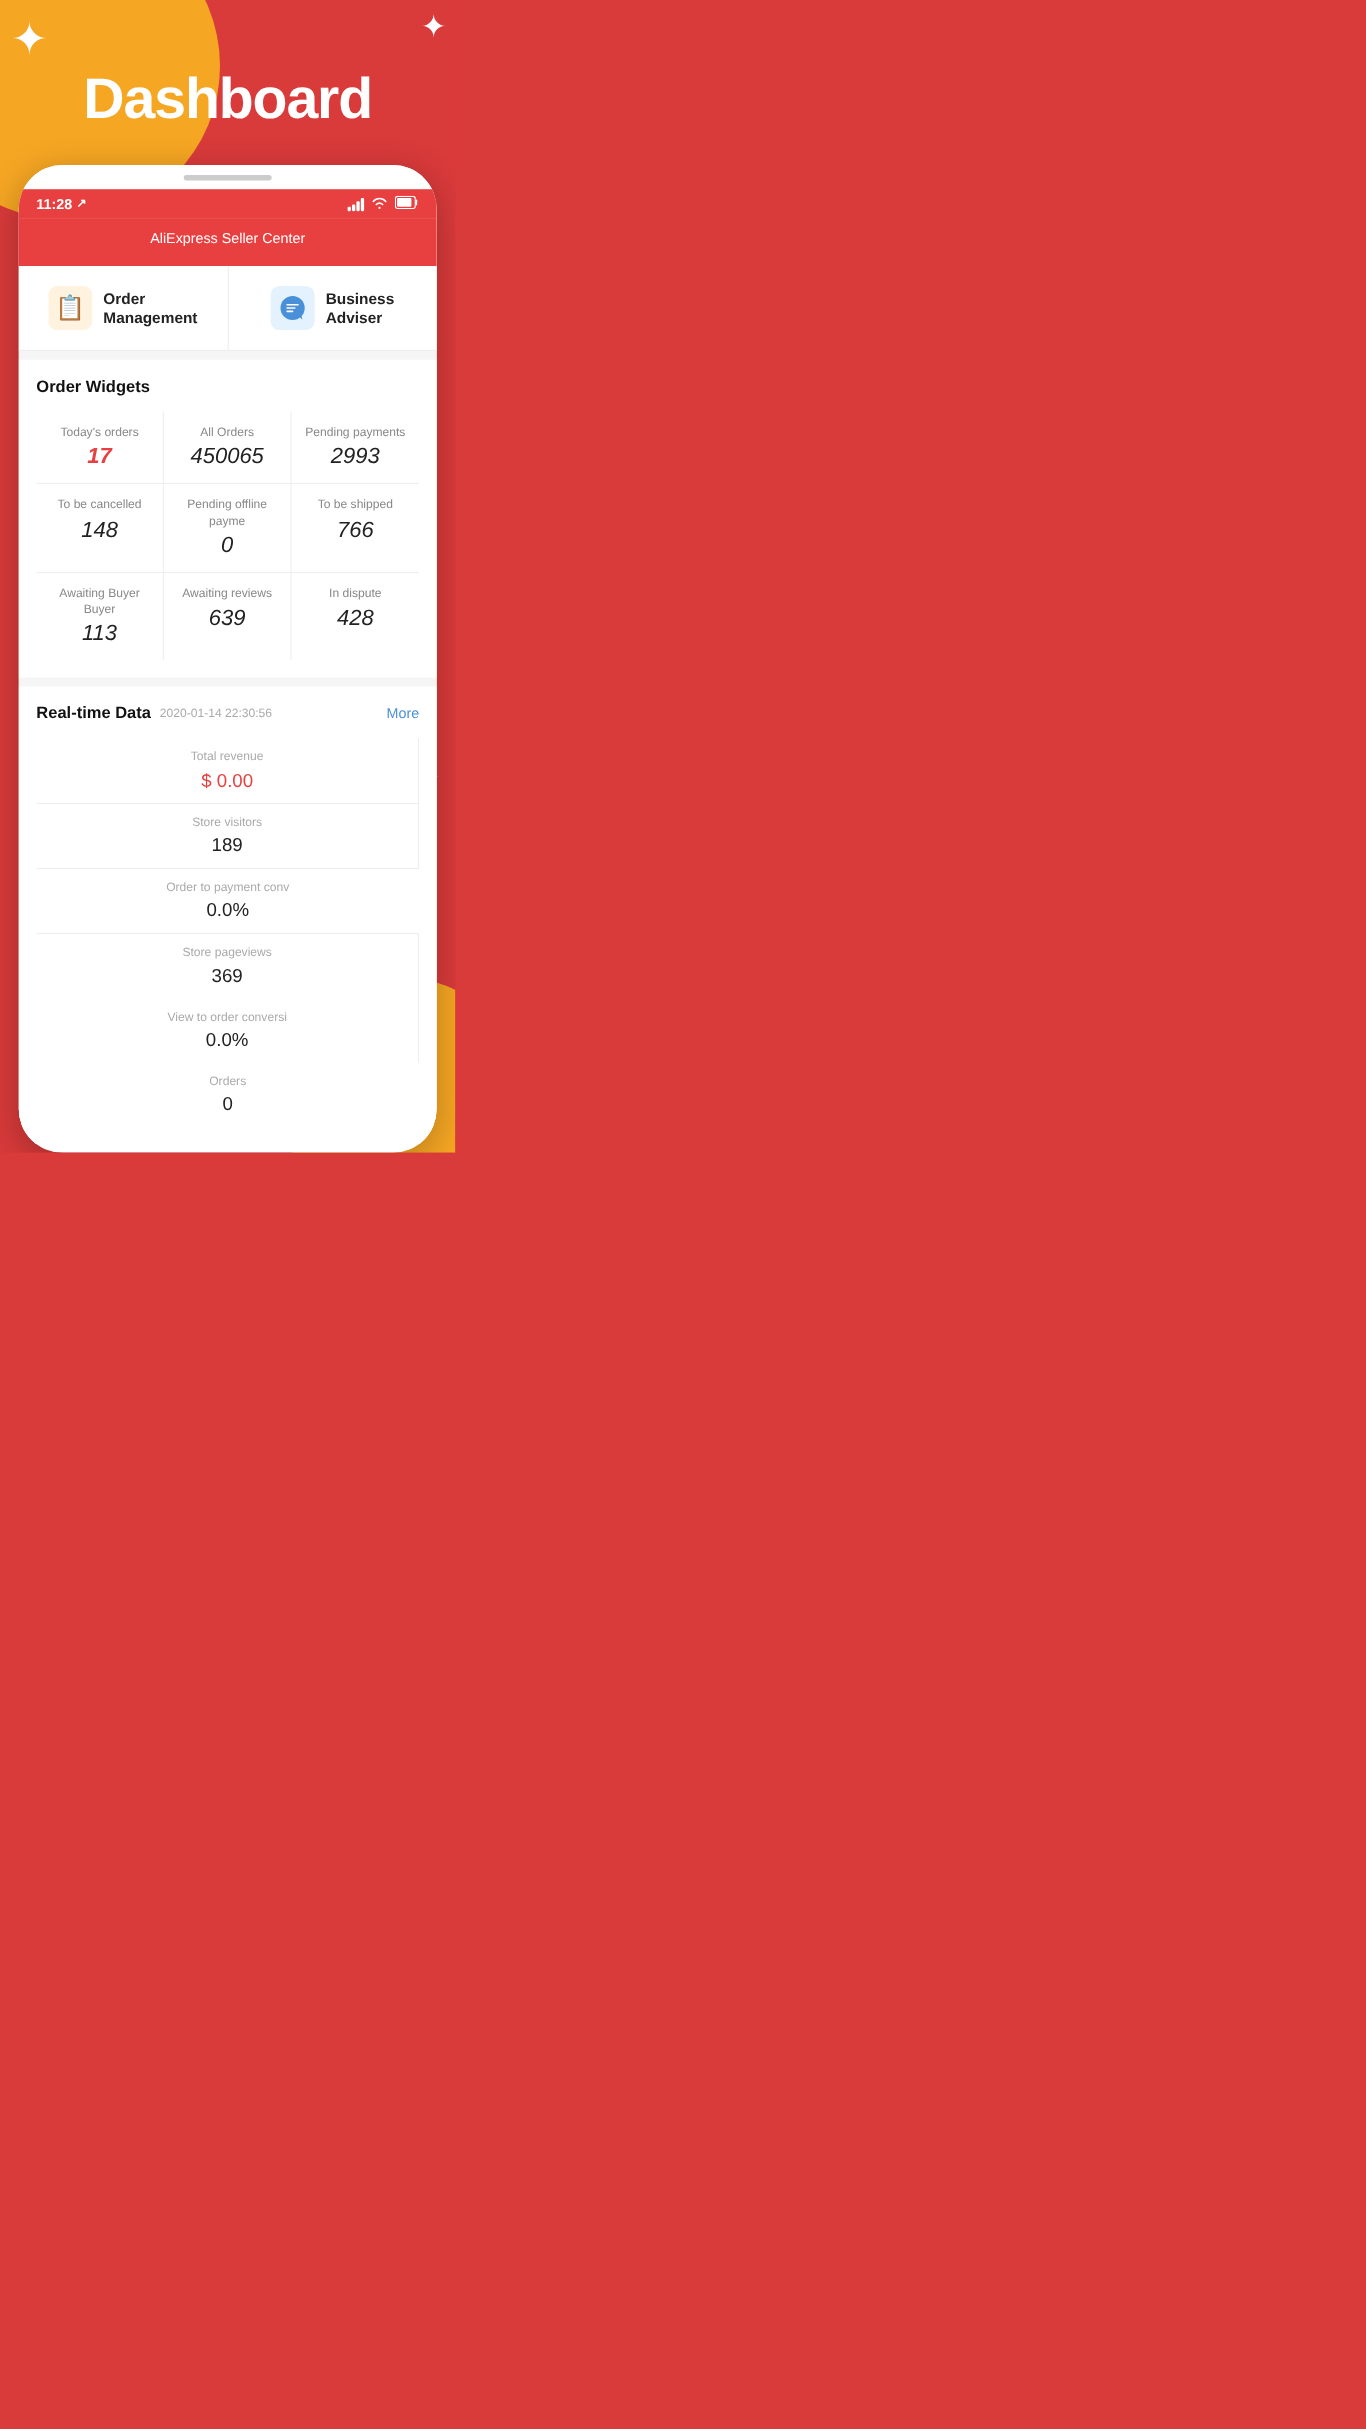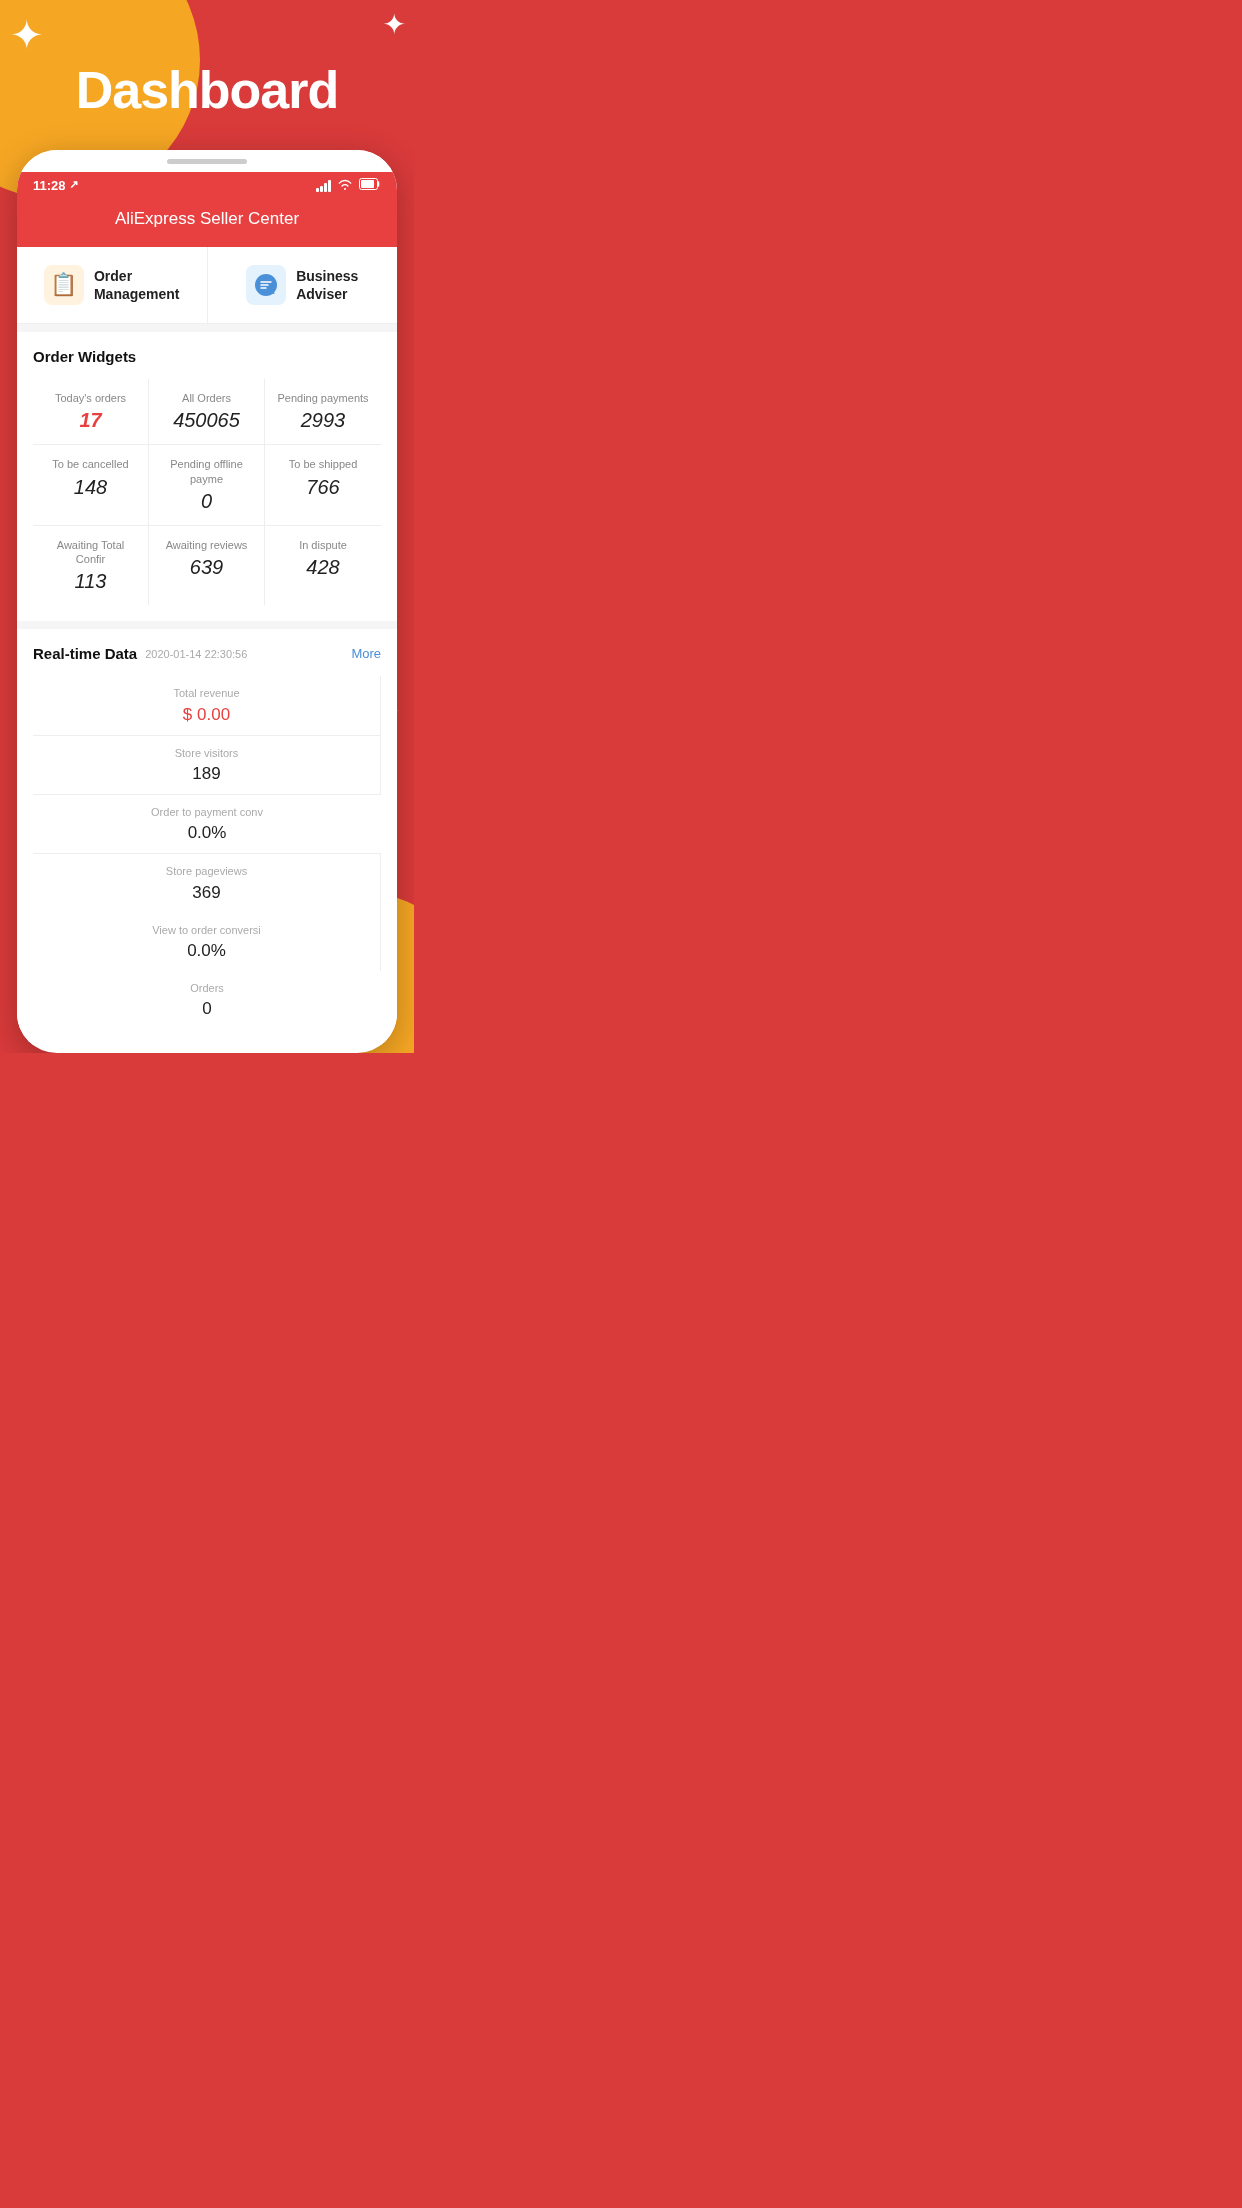--- a/index.html
+++ b/index.html
@@ -106,21 +106,21 @@
     }
     .status-time { display: flex; align-items: flex-start; gap: 4px; }
     .status-icons { display: flex; align-items: center; gap: 6px; }
 
     
     .app-header {
       background: #e84040;
       color: white;
       text-align: center;
       padding: 10px 16px 18px;
-      font-size: 17px;
+      font-size: 13px;
       font-weight: 500;
     }
 
     
     .content-area {
       background: #f5f5f5;
       padding: 0;
     }
 
     
@@ -363,21 +363,21 @@
   </div>
             <div class="widget-cell">
     <div class="widget-label">Pending offline payme</div>
     <div class="widget-value">0</div>
   </div>
             <div class="widget-cell">
     <div class="widget-label">To be shipped</div>
     <div class="widget-value">766</div>
   </div>
             <div class="widget-cell">
-    <div class="widget-label">Awaiting Total Confir</div>
+    <div class="widget-label">Awaiting Buyer Buyer</div>
     <div class="widget-value">113</div>
   </div>
             <div class="widget-cell">
     <div class="widget-label">Awaiting reviews</div>
     <div class="widget-value">639</div>
   </div>
             <div class="widget-cell">
     <div class="widget-label">In dispute</div>
     <div class="widget-value">428</div>
   </div>

